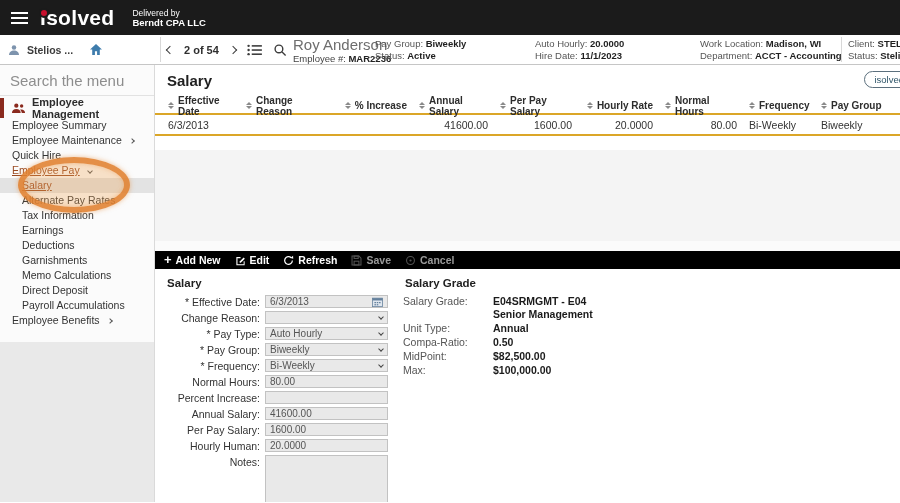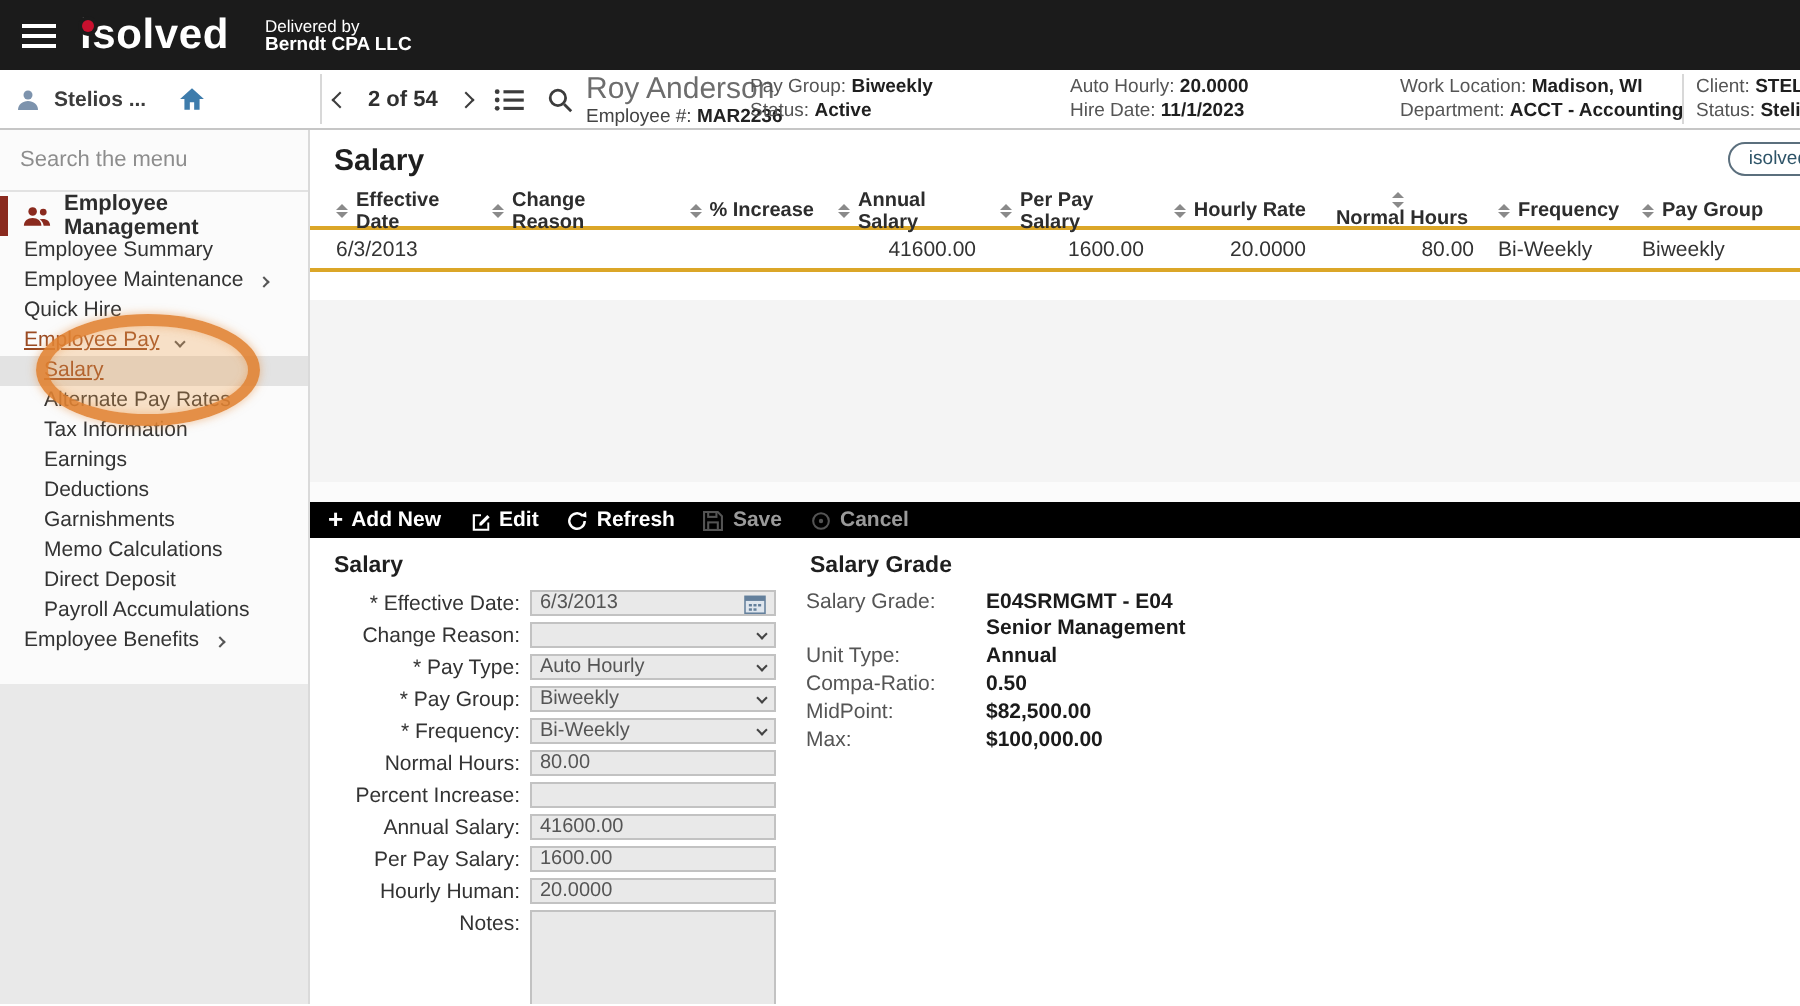--- a/index.html
+++ b/index.html
@@ -35,21 +35,21 @@
   .info-col b { color:#1f1f1f; }
   .col1 { left:375px; } .col2 { left:535px; } .col3 { left:700px; } .col4 { left:848px; }
 
   
   .main { display:flex; height:437px; }
   .sidebar { width:155px; position:relative; background:#fbfbfb; border-right:1px solid #dadada; flex:none; }
   .content { flex:1; position:relative; background:#fff; overflow:hidden; }
 
   
   .search-row { height:31px; border-bottom:1px solid #e2e2e2; display:flex; align-items:center; padding:0 10px; gap:6px; }
-  .menu-search { flex:1; border:none; outline:none; background:transparent; font-size:11px; color:#555;
+  .menu-search { flex:1; border:none; outline:none; background:transparent; font-size:15px; color:#555;
     font-family:"Liberation Sans", sans-serif; }
   .menu-search::placeholder { color:#8d8d8d; }
   .icon-search { position:relative; width:9px; height:9px; border:1.6px solid #555; border-radius:50%; flex:none; }
   .icon-search::after { content:""; position:absolute; width:5px; height:1.6px; background:#555; transform:rotate(45deg); right:-4px; bottom:-2px; }
   .section-head { height:20px; display:flex; align-items:center; gap:6px; border-left:4px solid #8a2a1e; padding-left:7px; margin-top:2px; cursor:pointer; }
   .section-head .ttl { font-size:11px; font-weight:bold; color:#2d2d2d; }
   .sn-item { height:15px; line-height:15px; font-size:10.5px; color:#333; padding-left:12px; display:flex; align-items:center; gap:8px; cursor:pointer; white-space:nowrap; }
   .sn-item.lvl2 { padding-left:22px; }
   .sn-item .chev { width:4px; height:4px; border-color:#555; border-width:1.3px; }
   .sn-item.link span.lbl { color:#9a4a22; text-decoration:underline; }
@@ -66,21 +66,21 @@
     font-size:9.5px; color:#2e5468; background:#fff; cursor:pointer; }
 
   
   .grid-head { display:flex; height:17px; align-items:center; border-bottom:2px solid #dba628; }
   .grid-row  { display:flex; height:21px; align-items:center; border-bottom:2px solid #dba628; font-size:10.5px; color:#333; cursor:pointer; }
   .gc { display:flex; align-items:center; font-size:10px; font-weight:bold; color:#2d2d2d; padding:0 6px; flex:none; cursor:pointer; }
   .gc.num { justify-content:flex-end; }
   .cell { padding:0 6px; flex:none; }
   .cell.num { text-align:right; }
   .c1{width:85px;} .c2{width:88px;} .c3{width:85px;} .c4{width:81px;} .c5{width:84px;}
-  .c6{width:81px;} .c7{width:84px;flex-direction:column;} .c8{width:72px;} .c9{flex:1 1 auto;}
+  .c6{width:81px;} .c7{width:84px;} .c8{width:72px;} .c9{flex:1 1 auto;}
   .gc.c1,.cell.c1 { padding-left:13px; }
   .sort { display:inline-flex; flex-direction:column; gap:1.5px; margin-right:4px; flex:none; }
   .sort i { display:block; width:0; height:0; border-left:3px solid transparent; border-right:3px solid transparent; }
   .sort .up { border-bottom:3.5px solid #8a8a8a; }
   .sort .dn { border-top:3.5px solid #8a8a8a; }
   .grid-empty-row { height:14px; background:#fff; }
   .grid-empty { height:91px; background:#f4f4f4; }
   .pre-toolbar-gap { height:10px; background:#fbfbfb; }
 
   

